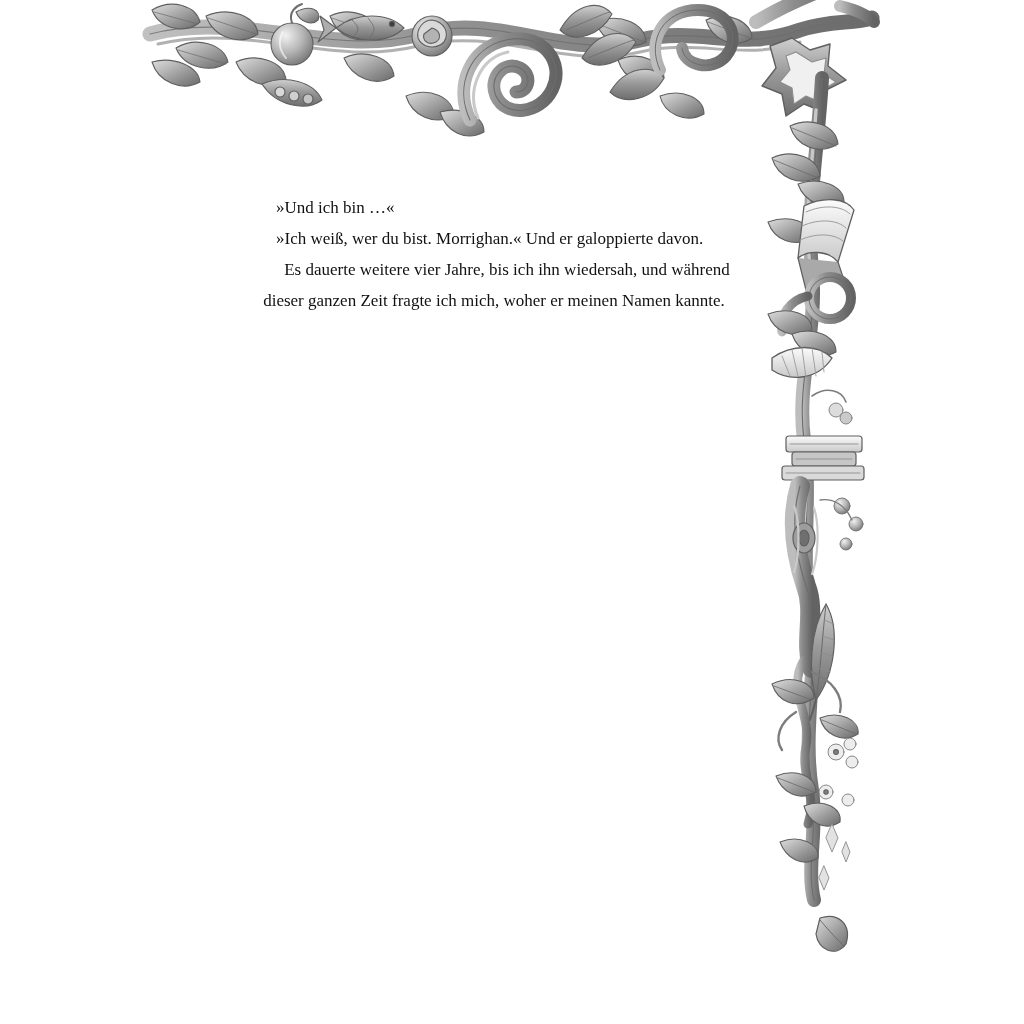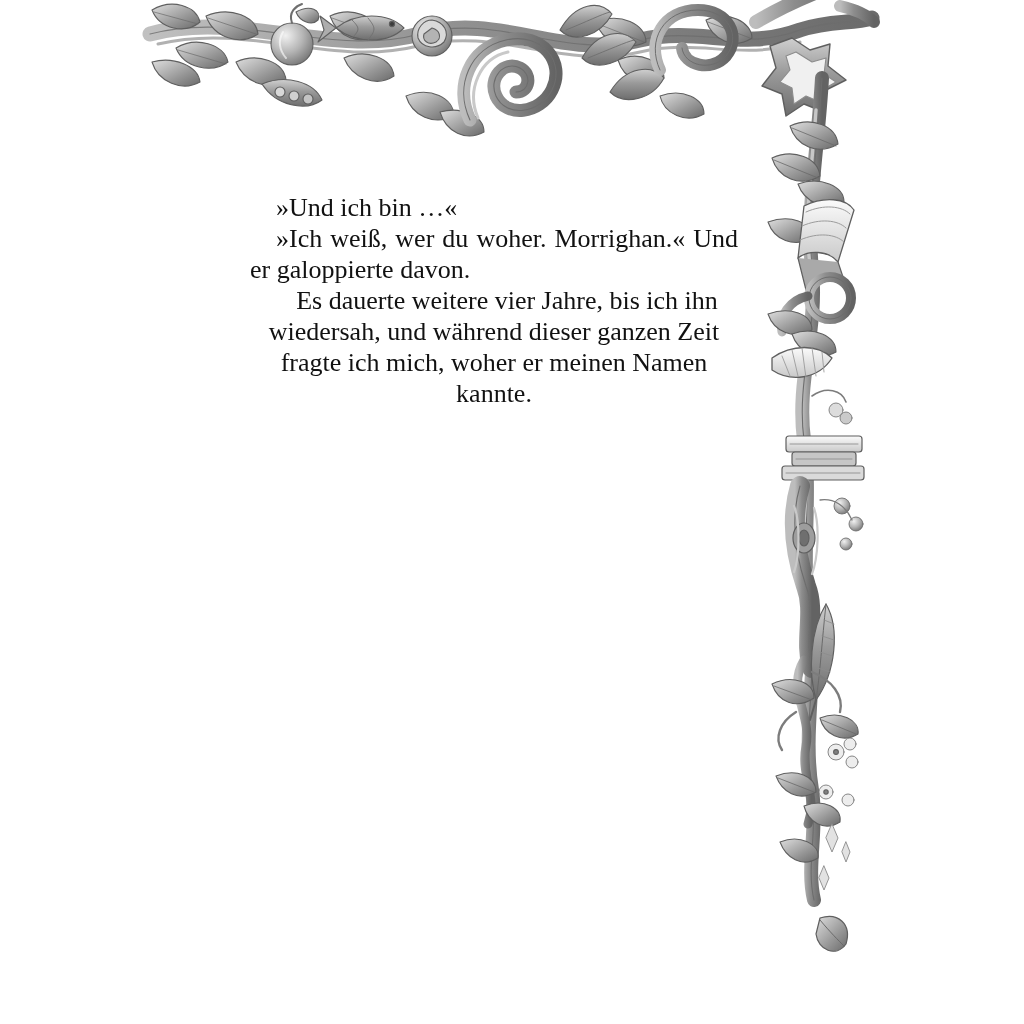--- a/index.html
+++ b/index.html
@@ -33,21 +33,21 @@
   
   .text-block {
     position: absolute;
     left: 250px;
     top: 192px;
     width: 488px;
   }
   .para {
     margin: 0;
     color: #111111;
-    font-size: 26px;
+    font-size: 17px;
     line-height: 31px;
     text-align: justify;
     text-justify: inter-word;
     hyphens: manual;
   }
   .para.indent {
     text-indent: 26px;
   }
   .para.last-left {
     text-align: center;
@@ -316,17 +316,17 @@
             <path d="M820 918 C 838 912, 852 924, 846 944 C 836 958, 818 950, 816 934 Z" fill="url(#gleaf)" stroke="#5f5f5f" stroke-width="1.2"></path>
             <path d="M820 920 C 830 932, 838 940, 844 946" stroke="#6a6a6a" stroke-width="1"></path>
           </g>
         </g>
       </g>
     </svg>
   </div>
 
   <div class="text-block">
     <p class="para indent">»Und ich bin …«</p>
-    <p class="para indent">»Ich weiß, wer du woher. Morrighan.« Und er galoppierte davon.</p>
+    <p class="para indent">»Ich weiß, wer du bist. Morrighan.« Und er galoppierte davon.</p>
     <p class="para indent last-left">Es dauerte weitere vier Jahre, bis ich ihn wiedersah, und während dieser ganzen Zeit fragte ich mich, woher er meinen Namen kannte.</p>
   </div>
 
 </div>
 
 </body></html>

